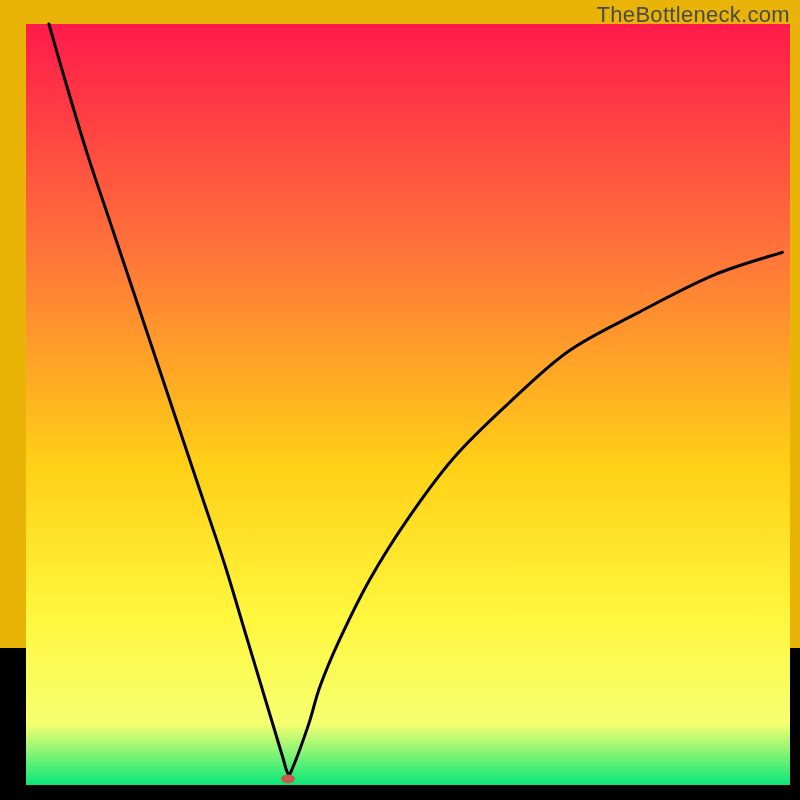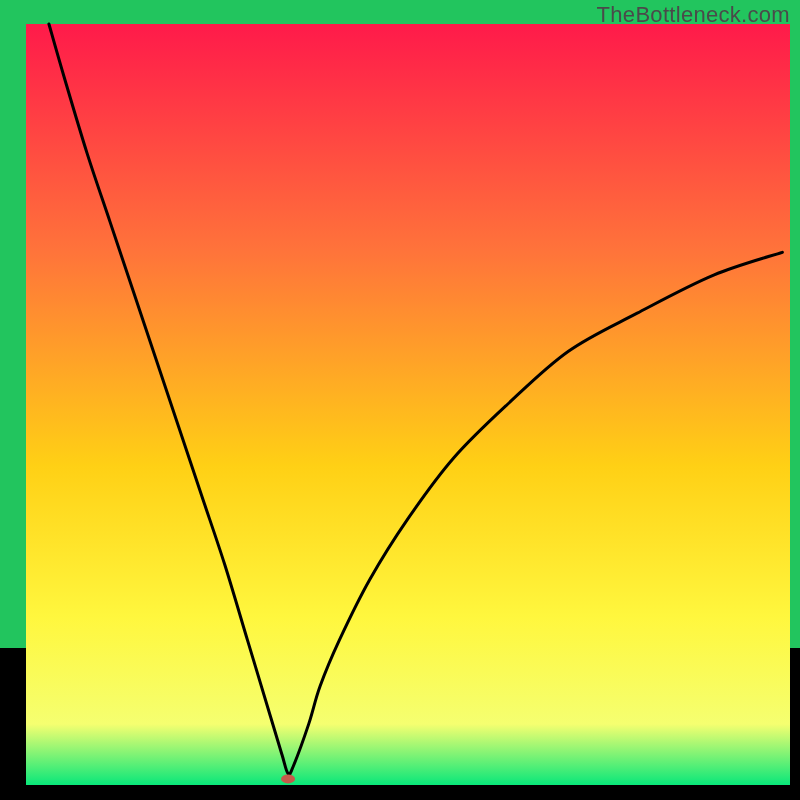--- a/index.html
+++ b/index.html
@@ -8,21 +8,21 @@
     width: 800px;
     height: 800px;
     background: #000;
     font-family: Arial, Helvetica, sans-serif;
     overflow: hidden;
   }
   .stage {
     position: relative;
     width: 800px;
     height: 648px;
-    background: #22c55e;
+    background: #eab308;
   }
   .watermark {
     position: absolute;
     top: 2px;
     right: 10px;
     color: #4a4a4a;
     font-size: 22px;
     font-weight: 500;
     letter-spacing: 0.3px;
     z-index: 5;

